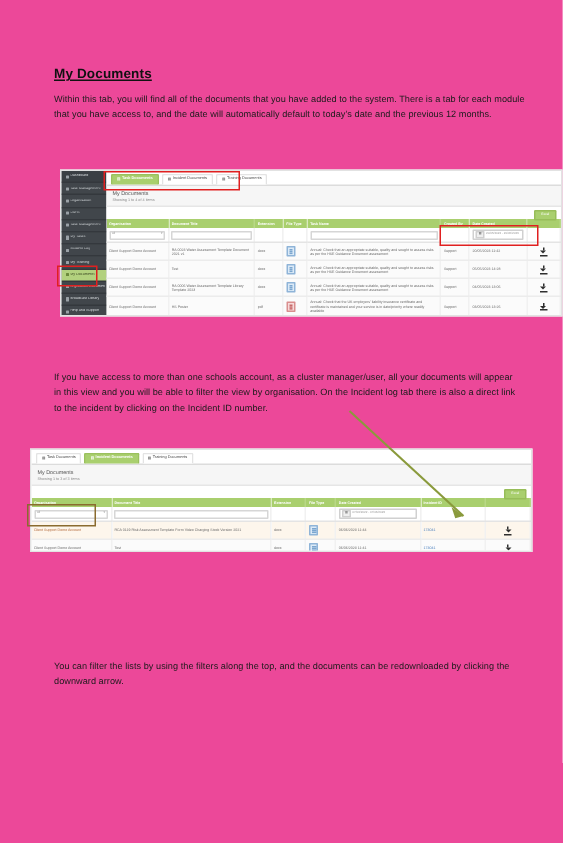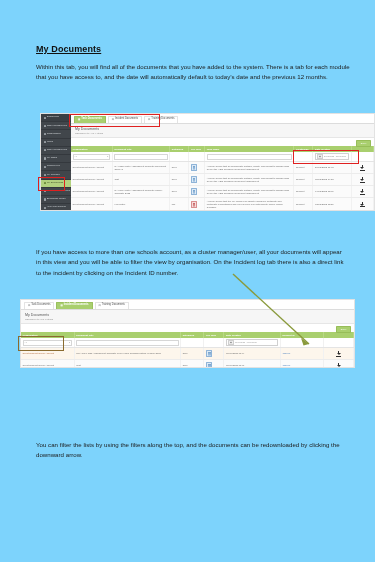--- a/index.html
+++ b/index.html
@@ -11,21 +11,21 @@
     width: 375px;
     height: 562px;
     font-family: "Liberation Sans", sans-serif;
     color: #1a1a1a;
     overflow: hidden;
     position: relative;
   }
   .page {
     position: absolute;
     inset: 0;
-    background: #7dd3fc;
+    background: #ec4899;
   }
 
   
   .doc-title {
     position: absolute;
     left: 36px;
     top: 44px;
     font-size: 9px;
     font-weight: bold;
     text-decoration: underline;

